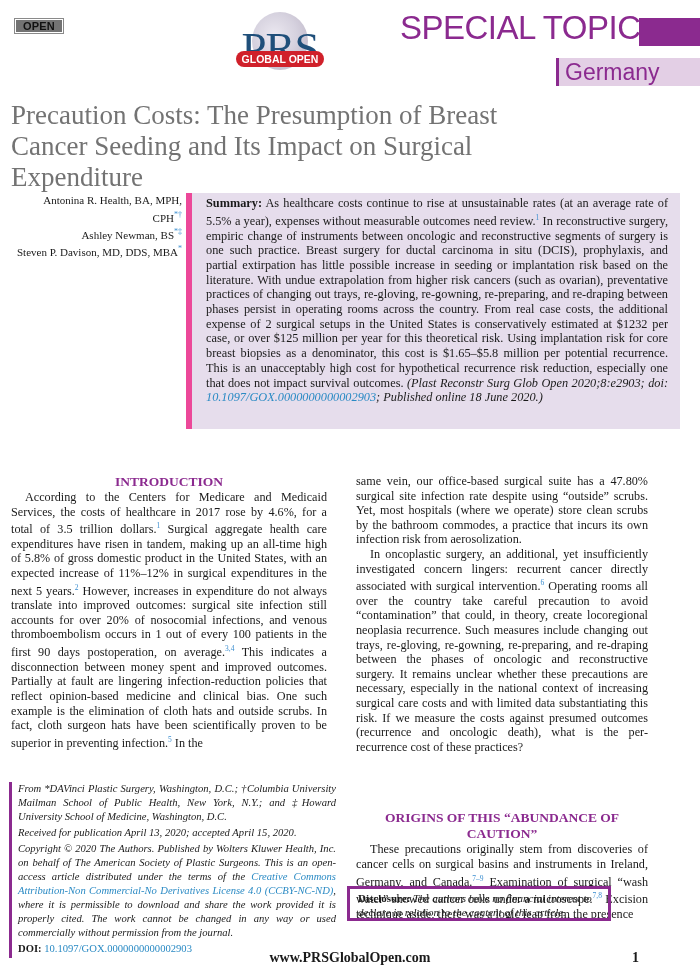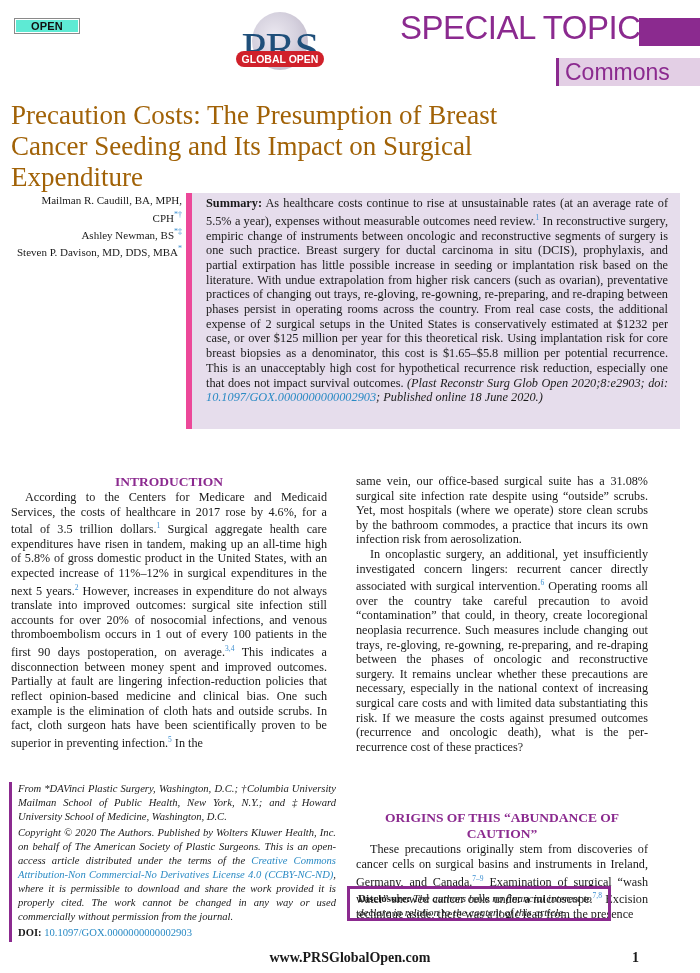--- a/index.html
+++ b/index.html
@@ -1,41 +1,41 @@
 <!DOCTYPE html>
 <html><head>
 <meta charset="utf-8">
 <style>
   html, body { margin: 0; padding: 0; background: #ffffff; }
   body { width: 700px; height: 973px; position: relative; overflow: hidden;
          font-family: "Liberation Serif", "DejaVu Serif", serif; color: #1a1a1a; }
   .abs { position: absolute; }
 
   
-  .open-badge { left: 14px; top: 18px; padding: 1px 16px; border: 1px solid #8a8a8a;
-    background: #5eead4; font-family: "Liberation Sans", sans-serif; font-weight: bold;
+  .open-badge { left: 14px; top: 18px; padding: 1px 8px; border: 1px solid #8a8a8a;
+    background: #737373; font-family: "Liberation Sans", sans-serif; font-weight: bold;
     font-size: 11px; letter-spacing: 0.2px; color: #111; box-shadow: inset 0 0 0 1px #fff; }
   .logo { left: 230px; top: 6px; width: 100px; height: 74px; }
   .logo .globe { position: absolute; left: 22px; top: 6px; width: 56px; height: 58px; border-radius: 50%;
     background: radial-gradient(circle at 40% 40%, #e8e4ee 0%, #cfcad9 45%, #bdb6c8 70%, #e0dde6 100%); opacity: 0.85; }
   .logo .prs { position: absolute; left: 10px; top: 22px; width: 80px; text-align: center;
     font-family: "Liberation Serif", serif; font-size: 45px; color: #1f4f7a; letter-spacing: -1px; line-height: 40px; }
   .logo .pill { position: absolute; left: 6px; top: 45px; width: 88px; height: 16px; border-radius: 8px;
     background: #d0202a; color: #fff; font-family: "Liberation Sans", sans-serif; font-weight: bold;
     font-size: 10.5px; text-align: center; line-height: 16px; }
   .special { left: 400px; top: 8px; font-family: "Liberation Sans", sans-serif; font-size: 33px;
     color: #8b2a8f; letter-spacing: -0.5px; line-height: 40px; }
   .special-bar { left: 639px; top: 18px; width: 61px; height: 28px; background: #8b2a8f; }
   .topic-tag { left: 556px; top: 58px; width: 144px; height: 28px; background: #e3cfe5;
     border-left: 3px solid #8b2a8f; }
   .topic-tag span { position: absolute; left: 6px; top: 0px; font-family: "Liberation Sans", sans-serif;
     font-size: 23px; color: #8b2a8f; line-height: 28px; }
 
   
-  .title { left: 11px; top: 100px; width: 560px; font-size: 27px; line-height: 31px; color: #a16207; }
+  .title { left: 11px; top: 100px; width: 560px; font-size: 27px; line-height: 31px; color: #737373; }
 
   
   .authors { left: 0px; top: 193px; width: 182px; text-align: right; font-size: 11px; line-height: 14.5px; }
   .sup-blue { color: #3d8fd0; font-size: 8px; vertical-align: super; }
 
   
   .summary { left: 186px; top: 193px; width: 494px; height: 236px; background: #e6ddec;
     border-left: 6px solid #ec4899; box-sizing: border-box; padding: 3px 12px 0 14px;
     font-size: 12.3px; line-height: 14.7px; text-align: justify; }
   .summary b { font-weight: bold; }
@@ -69,28 +69,28 @@
 
 <div class="abs logo">
   <div class="globe"></div>
   <div class="prs">PRS</div>
   <div class="pill">GLOBAL OPEN</div>
 </div>
 
 <div class="abs special">SPECIAL TOPIC</div>
 <div class="abs special-bar"></div>
 <div class="abs topic-tag">
-  <span>Commons</span>
+  <span>Germany</span>
 </div>
 
 <div class="abs title">Precaution Costs: The Presumption of Breast Cancer Seeding and Its Impact on Surgical Expenditure</div>
 
 <div class="abs authors">
   <div>
-    <span>Mailman R. Caudill, BA, MPH,</span><br>
+    <span>Antonina R. Health, BA, MPH,</span><br>
     <span>CPH</span><span class="sup-blue">*†</span>
   </div>
   <div>
     <span>Ashley Newman, BS</span><span class="sup-blue">*‡</span>
   </div>
   <div>
     <span>Steven P. Davison, MD, DDS, MBA</span><span class="sup-blue">*</span>
   </div>
 </div>
 
@@ -98,26 +98,27 @@
   <b>Summary:</b><span> As healthcare costs continue to rise at unsustainable rates (at an average rate of 5.5% a year), expenses without measurable outcomes need review.</span><span class="sup">1</span><span> In reconstructive surgery, empiric change of instruments between oncologic and reconstructive segments of surgery is one such practice. Breast surgery for ductal carcinoma in situ (DCIS), prophylaxis, and partial extirpation has little possible increase in seeding or implantation risk based on the literature. With undue extrapolation from higher risk cancers (such as ovarian), preventative practices of changing out trays, re-gloving, re-gowning, re-preparing, and re-draping between phases persist in operating rooms across the country. From real case costs, the additional expense of 2 surgical setups in the United States is conservatively estimated at $1232 per case, or over $125 million per year for this theoretical risk. Using implantation risk for core breast biopsies as a denominator, this cost is $1.65–$5.8 million per potential recurrence. This is an unacceptably high cost for hypothetical recurrence risk reduction, especially one that does not impact survival outcomes.</span><span class="cite"> (Plast Reconstr Surg Glob Open 2020;8:e2903; doi: </span><span class="cite link">10.1097/GOX.0000000000002903</span><span class="cite">; Published online 18 June 2020.)</span>
 </div>
 
 <div class="abs col" style="left:11px; top:474px; width:316px;">
   <div class="heading">INTRODUCTION</div>
   <p><span>According to the Centers for Medicare and Medicaid Services, the costs of healthcare in 2017 rose by 4.6%, for a total of 3.5 trillion dollars.</span><span class="sup">1</span><span> Surgical aggregate health care expenditures have risen in tandem, making up an all-time high of 5.8% of gross domestic product in the United States, with an expected increase of 11%–12% in surgical expenditures in the next 5 years.</span><span class="sup">2</span><span> However, increases in expenditure do not always translate into improved outcomes: surgical site infection still accounts for over 20% of nosocomial infections, and venous thromboembolism occurs in 1 out of every 100 patients in the first 90 days postoperation, on average.</span><span class="sup">3,4</span><span> This indicates a disconnection between money spent and improved outcomes. Partially at fault are lingering infection-reduction policies that reflect opinion-based medicine and clinical bias. One such example is the elimination of cloth hats and outside scrubs. In fact, cloth surgeon hats have been scientifically proven to be superior in preventing infection.</span><span class="sup">5</span><span> In the</span></p>
 </div>
 
 <div class="abs affil">
   <p>From *DAVinci Plastic Surgery, Washington, D.C.; †Columbia University Mailman School of Public Health, New York, N.Y.; and ‡Howard University School of Medicine, Washington, D.C.</p>
+  <p>Received for publication April 13, 2020; accepted April 15, 2020.</p>
   <p><span>Copyright © 2020 The Authors. Published by Wolters Kluwer Health, Inc. on behalf of The American Society of Plastic Surgeons. This is an open-access article distributed under the terms of the </span><span class="link">Creative Commons Attribution-Non Commercial-No Derivatives License 4.0 (CCBY-NC-ND)</span><span>, where it is permissible to download and share the work provided it is properly cited. The work cannot be changed in any way or used commercially without permission from the journal.</span></p>
   <p class="doi"><span>DOI: </span><span class="link">10.1097/GOX.0000000000002903</span></p>
 </div>
 
 <div class="abs col" style="left:356px; top:474px; width:292px;">
-  <p class="noindent">same vein, our office-based surgical suite has a 31.08% surgical site infection rate despite using “outside” scrubs. Yet, most hospitals (where we operate) store clean scrubs by the bathroom commodes, a practice that incurs its own infection risk from aerosolization.</p>
+  <p class="noindent">same vein, our office-based surgical suite has a 47.80% surgical site infection rate despite using “outside” scrubs. Yet, most hospitals (where we operate) store clean scrubs by the bathroom commodes, a practice that incurs its own infection risk from aerosolization.</p>
   <p><span>In oncoplastic surgery, an additional, yet insufficiently investigated concern lingers: recurrent cancer directly associated with surgical intervention.</span><span class="sup">6</span><span> Operating rooms all over the country take careful precaution to avoid “contamination” that could, in theory, create locoregional neoplasia recurrence. Such measures include changing out trays, re-gloving, re-gowning, re-preparing, and re-draping between the phases of oncologic and reconstructive surgery. It remains unclear whether these precautions are necessary, especially in the national context of increasing surgical care costs and with limited data substantiating this risk. If we measure the costs against presumed outcomes (recurrence and oncologic death), what is the per-recurrence cost of these practices?</span></p>
   <div style="height:18px;"></div>
   <div class="heading" style="padding:0 20px;margin-top:38px;">ORIGINS OF THIS “ABUNDANCE OF CAUTION”</div>
   <p><span>These precautions originally stem from discoveries of cancer cells on surgical basins and instruments in Ireland, Germany, and Canada.</span><span class="sup">7–9</span><span> Examination of surgical “wash water” showed cancer cells under a microscope.</span><span class="sup">7,8</span><span> Excision technique aside, there was a logic leap from the presence</span></p>
 </div>
 
 <div class="abs disclosure">
   <b>Disclosure:</b><span> The authors have no financial interest to declare in relation to the content of this article.</span>
 </div>
 

